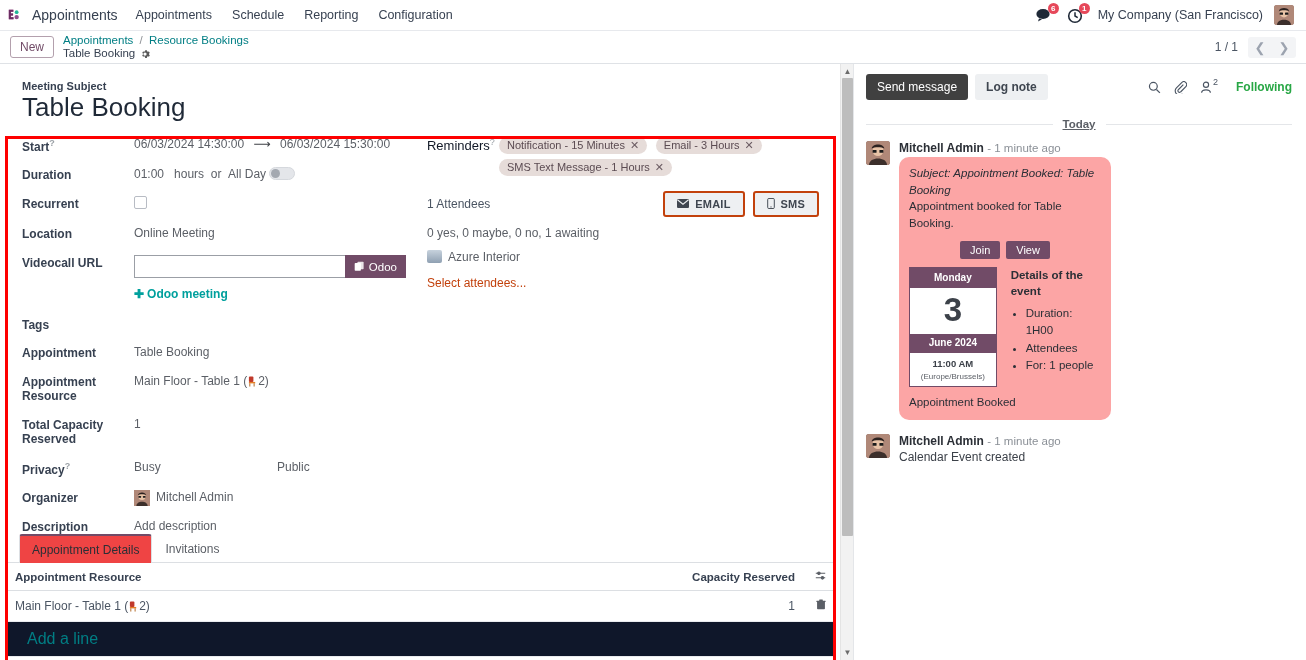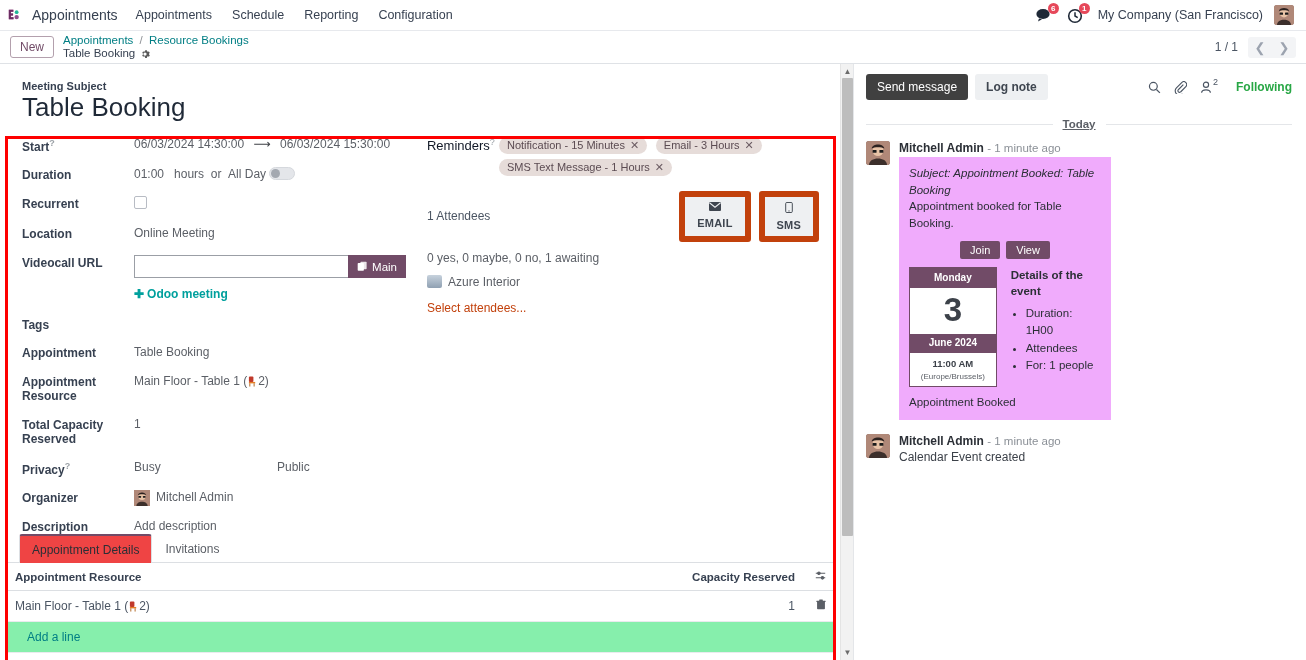--- a/index.html
+++ b/index.html
@@ -161,23 +161,23 @@
     background: #e6dcd9; color: #5b4b52;
     border-radius: 9px; padding: 2px 8px; font-size: 11px;
     margin: 0 5px 5px 0; white-space: nowrap;
   }
   .tag .x { cursor: pointer; color: #6b5b62; font-size: 11px; }
 
   .att-row { display:flex; align-items:center; margin-bottom: 9px; }
   .att-title { font-size: 12px; color: #4b5563; }
   .att-btns { margin-left: auto; display:flex; gap: 8px; }
   .sbtn {
-    background: #eef0f2; color: #3f4650; border: 6px solid #c2410c;
+    background: #eef0f2; color: #3f4650; border: 2px solid #c2410c;
     font-size: 11px; font-weight: bold; padding: 5px 12px; border-radius: 3px;
-    cursor: pointer; display:flex; align-items:center; gap: 6px; letter-spacing: .2px; flex-direction: column;
+    cursor: pointer; display:flex; align-items:center; gap: 6px; letter-spacing: .2px;
   }
   .att-stats { font-size: 12px; color: #5b5f66; margin-bottom: 10px;}
   .att-person { display:flex; align-items:center; gap:6px; font-size:12px; color:#5b5f66; margin-bottom: 12px;}
   .att-avatar {
     width: 15px; height: 13px; border-radius: 2px;
     background: linear-gradient(#c7d2dd,#8fa0b2); display:block;
   }
   .att-select { font-size: 12px; color: #c2410c; cursor: text; }
 
   .organizer { display:flex; align-items:center; gap:6px; }
@@ -205,22 +205,22 @@
     background: #fff;
   }
   .list-table th.right { text-align: right; }
   .list-table td {
     font-size: 12px; color: #4b5563; padding: 8px 10px;
     border-bottom: 1px solid #e9ebee;
   }
   .list-table td.right { text-align: right; }
   .th-opt { width: 22px; text-align:center; color:#5b5f66; cursor:pointer;}
   .addline {
-    font-size: 12px; color: #017e84; cursor: pointer;
-    padding: 8px 0 8px 22px; background: #86efac; border-bottom: 1px solid #e9ebee;
+    font-size: 16px; color: #017e84; cursor: pointer;
+    padding: 8px 0 8px 22px; background: #0f172a; border-bottom: 1px solid #e9ebee;
   }
   .res-icon { display:inline-block; vertical-align: -2px; margin: 0 1px; }
 
   
   .chatter {
     flex: 1; background: #fff; border-left: 1px solid #e4e6e9;
     padding: 10px 14px 0 12px; position: relative; overflow: hidden;
   }
   .chatter-top { display: flex; align-items: center; }
   .btn-primary {
@@ -247,21 +247,21 @@
   .msg-avatar {
     width: 24px; height: 24px; border-radius: 3px; flex: 0 0 24px;
     background: #7b5e57; display:block; overflow: hidden;
   }
   .msg-body { flex: 1; }
   .msg-head { font-size: 12px; margin-bottom: 2px; }
   .msg-author { font-weight: bold; color: #2b2f36; cursor: pointer; }
   .msg-time { color: #8b9097; font-size: 11.5px; }
   .msg-text { font-size: 12px; color: #3c4149; }
   .green-card {
-    background: #f0abfc; border-radius: 0; padding: 8px 10px 9px 10px;
+    background: #fca5a5; border-radius: 10px; padding: 8px 10px 9px 10px;
     width: 212px; font-size: 11.5px; color: #2b2f36; line-height: 1.45;
   }
   .gc-subject { font-style: italic; }
   .gc-btns { display:flex; gap: 6px; justify-content:center; margin: 9px 0 8px 0;}
   .gc-btn {
     background: #714b67; color: #fff; font-size: 11px;
     padding: 3px 10px; border-radius: 2px; cursor: pointer; border:none;
   }
   .gc-mid { display:flex; gap: 14px; align-items: flex-start; }
   .cal-widget { width: 102px; border: 1px solid #714b67; background: #fff; }
@@ -408,21 +408,21 @@
               <div class="frow">
                 <div class="lbl">Videocall URL</div>
                 <div style="display:flex;flex-direction:column;">
                   <div class="url-row">
                     <input class="url-input" type="text" value="" placeholder="" style="">
                     <span class="copy-btn">
                       <svg width="11" height="11" viewBox="0 0 16 16" fill="#fff">
                         <rect x="1" y="3" width="9" height="11" rx="1"></rect>
                         <rect x="5" y="1" width="9" height="11" rx="1" fill="#fff" opacity=".85"></rect>
                       </svg>
-                      <span>Main</span>
+                      <span>Odoo</span>
                     </span>
                   </div>
                   <span class="link-green" style="margin-top:9px;">
                     <span>✚</span>
                     <span>Odoo meeting</span>
                   </span>
                 </div>
               </div>
 
               <div class="frow" style="margin-top:16px;">

